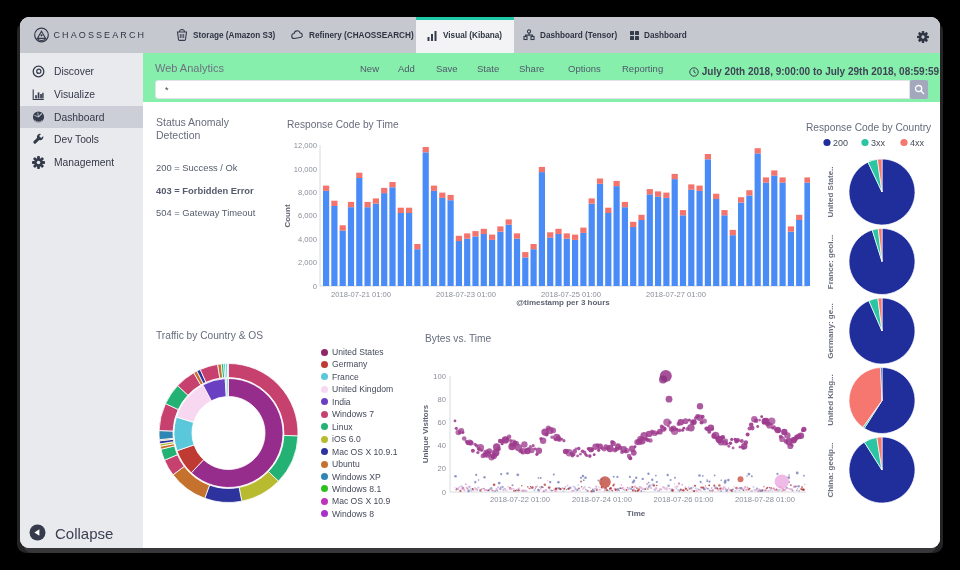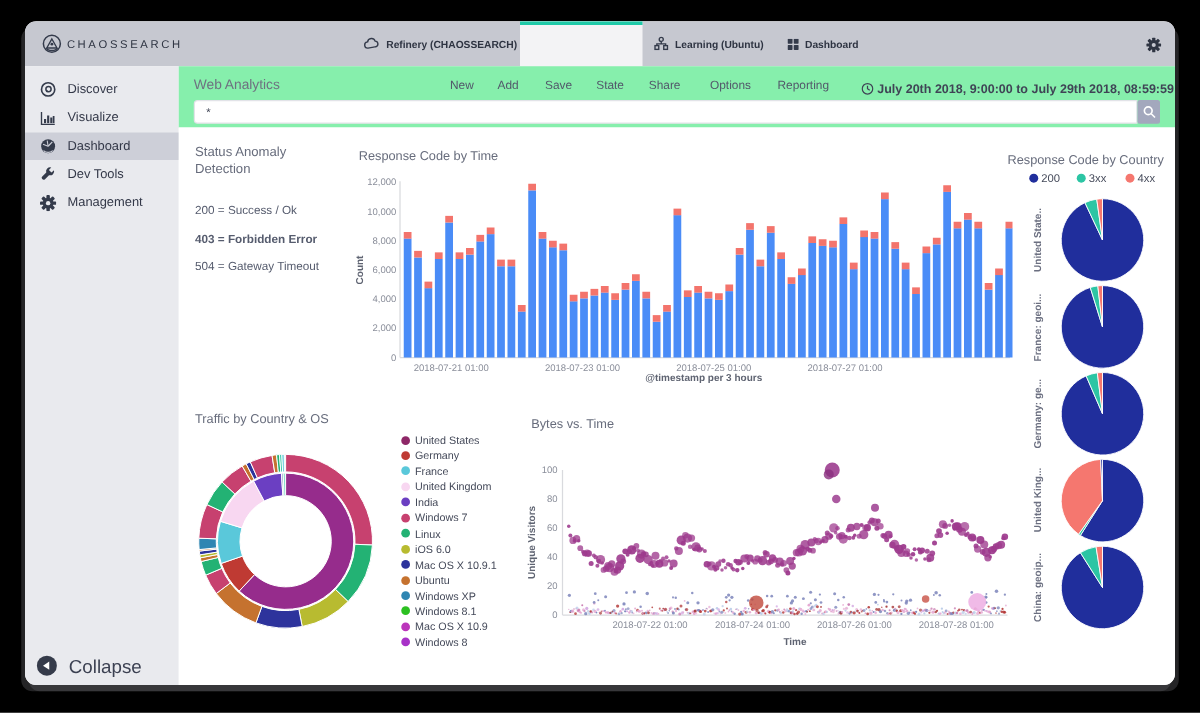--- a/index.html
+++ b/index.html
@@ -23,35 +23,51 @@
 </style></head><body>
 <div id="win">
  <div id="topbar">
   <div class="abs" style="left:11px;top:9px"><svg width="21" height="21" viewBox="0 0 21 21">
           <circle cx="10.5" cy="9" r="6.8" fill="none" stroke="#343b4b" stroke-width="1.2"></circle>
           <path d="M10.5 5.2 L14.6 12.4 H6.4 Z" fill="none" stroke="#343b4b" stroke-width="1.1"></path>
           <path d="M6.2 12.4 a4.4 2.6 0 0 0 8.6 0" fill="none" stroke="#343b4b" stroke-width="1.1"></path>
           <circle cx="10.5" cy="9.3" r="1.1" fill="#343b4b"></circle>
         </svg></div>
   <div class="abs" style="left:33.5px;top:13px;font-size:9px;font-weight:400;color:#2e3442;letter-spacing:2.1px">CHAOSSEARCH</div>
+  <div class="tab" style="left:156px">
+        <svg width="12" height="12" viewBox="0 0 12 12">
+          <path d="M1.5 3 h9 l-1 7.5 a1 1 0 0 1 -1 .9 h-5 a1 1 0 0 1 -1 -.9 Z" fill="none" stroke="#343b4b" stroke-width="1.1"></path>
+          <path d="M3.5 3 a2.5 2.5 0 0 1 5 0" fill="none" stroke="#343b4b" stroke-width="1.1"></path>
+          <path d="M4.3 5 v4 M6 5 v4 M7.7 5 v4" stroke="#343b4b" stroke-width="0.9"></path>
+        </svg>
+        <span>Storage (Amazon S3)</span>
+      </div>
   <div class="tab" style="left:271px">
         <svg width="13" height="12" viewBox="0 0 13 12">
           <path d="M3.4 9.5 a2.5 2.5 0 0 1 -.3 -5 a3.1 3.1 0 0 1 6 -.6 a2.3 2.3 0 0 1 .6 4.5 q-.3 .1 -.8 .1 z" fill="none" stroke="#343b4b" stroke-width="1.1"></path>
         </svg>
         <span>Refinery (CHAOSSEARCH)</span>
       </div>
   <div class="abs" style="left:396px;top:0;width:98px;height:36px;background:#f3f3f5;border-top:3px solid #1ec9a7"></div>
+  <div class="tab" style="left:407px">
+        <svg width="11" height="11" viewBox="0 0 11 11">
+          <rect x="0.5" y="7" width="2" height="4" fill="#343b4b"></rect>
+          <rect x="4" y="4" width="2" height="7" fill="#343b4b"></rect>
+          <rect x="7.5" y="1" width="2" height="10" fill="#343b4b"></rect>
+        </svg>
+        <span>Visual (Kibana)</span>
+      </div>
   <div class="tab" style="left:503px">
         <svg width="12" height="12" viewBox="0 0 12 12">
           <circle cx="6" cy="2.5" r="1.6" fill="none" stroke="#343b4b" stroke-width="1.1"></circle>
           <rect x="1" y="7.5" width="3" height="3" fill="none" stroke="#343b4b" stroke-width="1.1"></rect>
           <rect x="8" y="7.5" width="3" height="3" fill="none" stroke="#343b4b" stroke-width="1.1"></rect>
           <path d="M6 4.1 v2 M6 6.1 h-3.5 v1.4 M6 6.1 h3.5 v1.4" stroke="#343b4b" stroke-width="1.1" fill="none"></path>
         </svg>
-        <span>Learning (Ubuntu)</span>
+        <span>Dashboard (Tensor)</span>
       </div>
   <div class="tab" style="left:610px">
         <svg width="9" height="9" viewBox="0 0 9 9">
           <rect x="0" y="0" width="4" height="4" rx="0.6" fill="#343b4b"></rect>
           <rect x="5" y="0" width="4" height="4" rx="0.6" fill="#343b4b"></rect>
           <rect x="0" y="5" width="4" height="4" rx="0.6" fill="#343b4b"></rect>
           <rect x="5" y="5" width="4" height="4" rx="0.6" fill="#343b4b"></rect>
         </svg>
         <span>Dashboard</span>
       </div>

